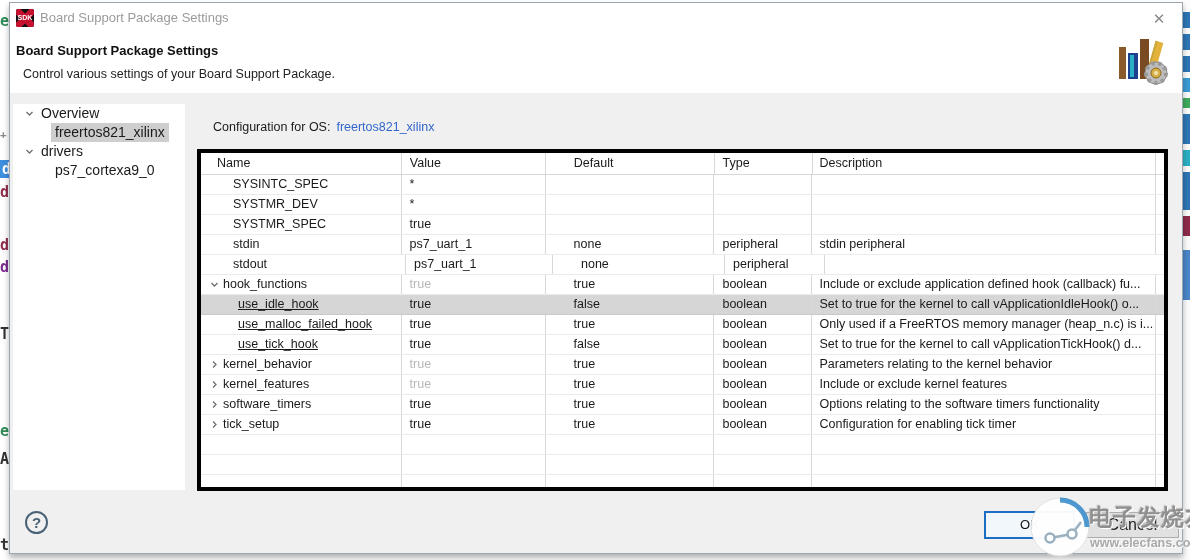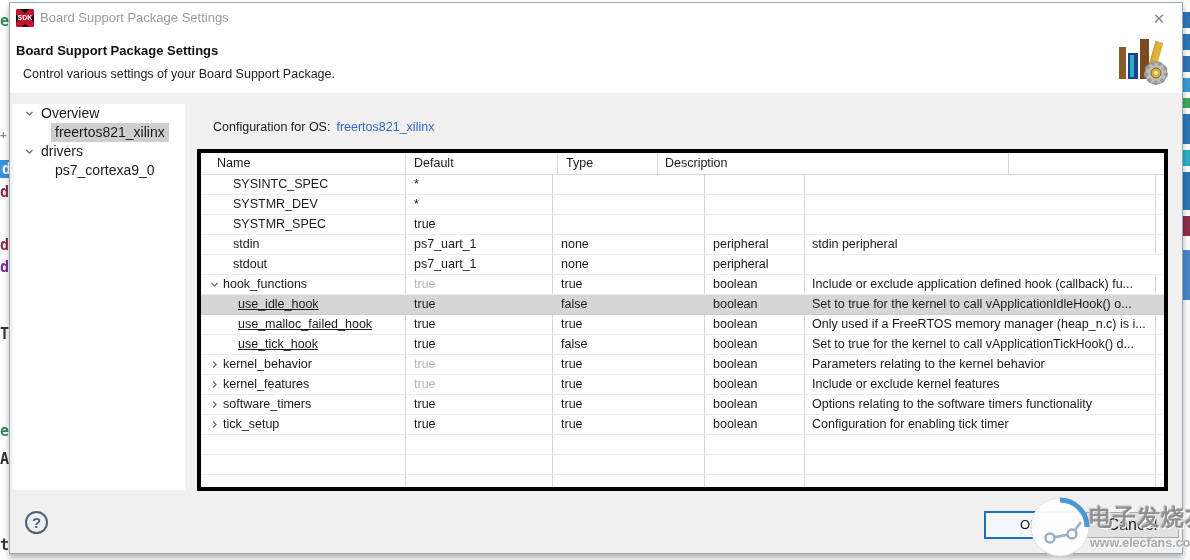--- a/index.html
+++ b/index.html
@@ -46,21 +46,21 @@
   .config-line .os-link { color:#3366cc; margin-left:6px; }
 
   .grid { position:absolute; left:187px; top:146px; width:971px; height:342px; background:#ffffff;
     border:4px solid #000000; overflow:hidden; }
   .g-row { display:flex; height:20px; line-height:19px; border-bottom:1px solid #ebebeb; font-size:12.5px; color:#1a1a1a; }
   .g-row.hdr { height:22px; line-height:21px; border-bottom:1px solid #d8d8d8; }
   .g-row.sel { background:#d6d6d6; border-bottom:1px solid #c9c9c9; }
   .g-cell { border-right:1px solid #d8d8d8; padding-left:8px; white-space:nowrap; overflow:hidden; }
   .c-name { width:205px; display:flex; align-items:center; padding-left:0; }
   .c-value { width:147px; }
-  .c-default { width:152px; }
+  .c-default { width:152px;margin-left:20px; }
   .c-type { width:100px; }
   .c-desc { width:351px; padding-left:7px; }
   .c-fill { flex:1; border-right:none; }
   .hdr .c-name { padding-left:16px; }
   .muted { color:#b8b8b8; }
   .chev svg { display:block; }
   .name-ind1 { padding-left:32px; }
   .name-ind2 { padding-left:37px;text-decoration:underline; }
   .name-chev { width:13px; margin-left:9px; display:inline-flex; align-items:center; }
 
@@ -172,20 +172,21 @@
         </div>
       </div>
 
     <div class="config-line">
       <span>Configuration for OS:</span><span class="os-link">freertos821_xilinx</span>
     </div>
 
     <div class="grid">
       <div class="g-row hdr">
         <div class="g-cell c-name">Name</div>
+        <div class="g-cell c-value">Value</div>
         <div class="g-cell c-default">Default</div>
         <div class="g-cell c-type">Type</div>
         <div class="g-cell c-desc">Description</div>
         <div class="g-cell c-fill"></div>
       </div>
       <div id="table-body">
           <div class="g-row">
             <div class="g-cell c-name">
               <span class="name-ind1">SYSINTC_SPEC</span>
             </div>

